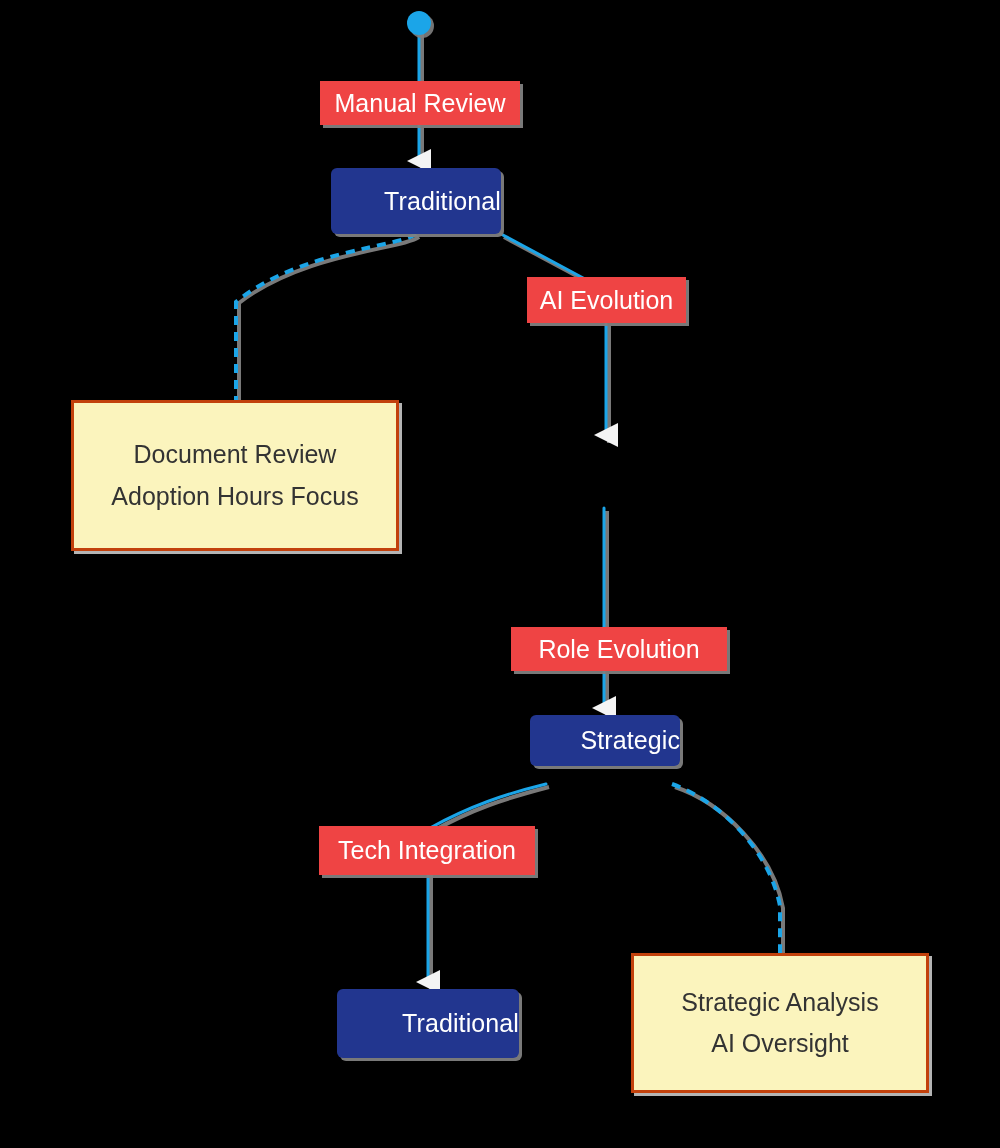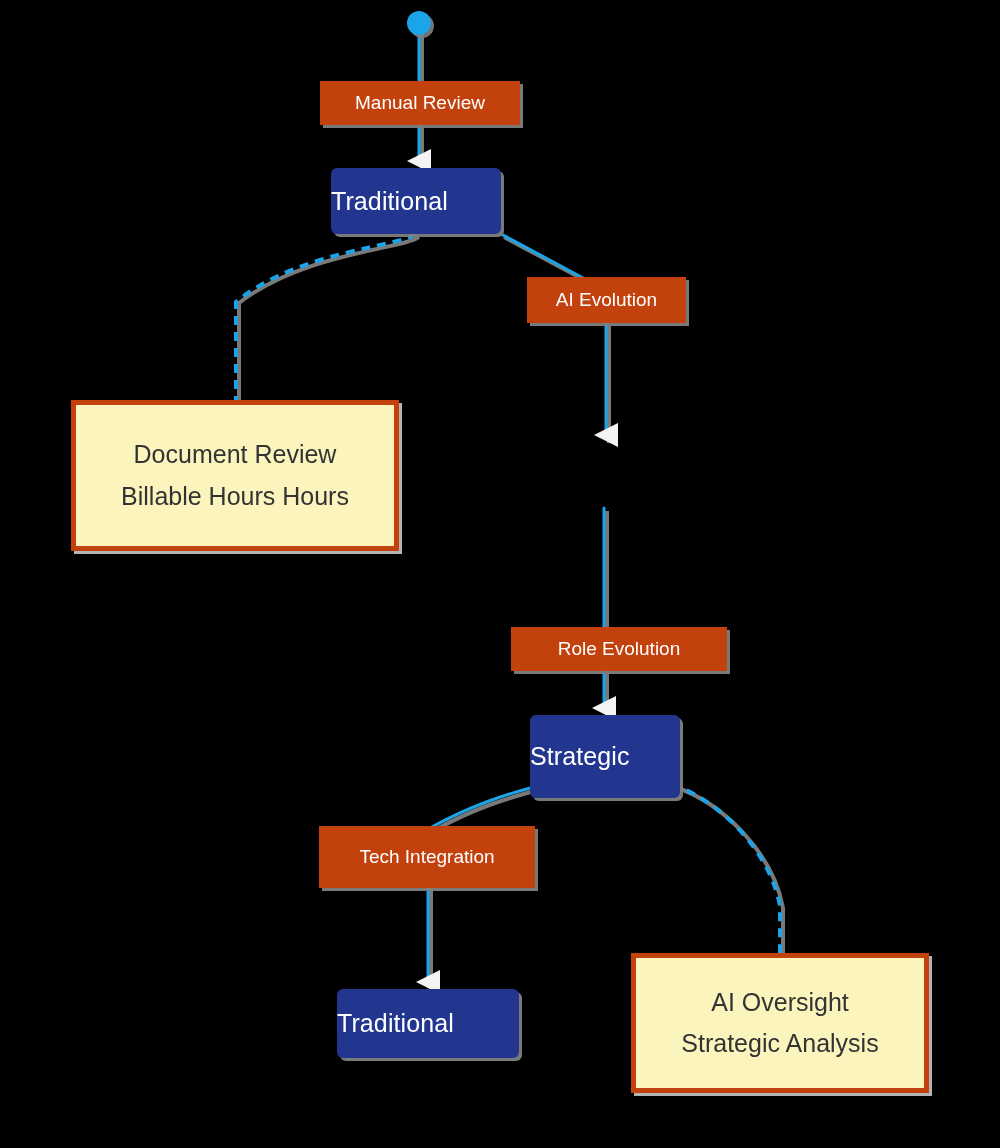--- a/index.html
+++ b/index.html
@@ -19,47 +19,47 @@
     position: absolute;
     left: 0;
     top: 0;
     width: 1000px;
     height: 1148px;
   }
   .node {
     position: absolute;
     display: flex;
     align-items: center;
-    justify-content: flex-start;
+    justify-content: flex-end;
     box-sizing: border-box;
     border-radius: 6px;
     background: #22368f;
     color: #ffffff;
     font-size: 25px;
     letter-spacing: 0.1px;
     white-space: nowrap;
     box-shadow: 3px 3px 0 rgba(128,128,128,0.95);
   }
   .edge-label {
     position: absolute;
     display: flex;
     align-items: center;
     justify-content: center;
     box-sizing: border-box;
-    background: #c2410c;
+    background: #ef4444;
     color: #ffffff;
-    font-size: 19px;
+    font-size: 25px;
     white-space: nowrap;
     box-shadow: 3px 3px 0 rgba(128,128,128,0.95);
   }
   .note {
     position: absolute;
     box-sizing: border-box;
     background: #fbf4bd;
-    border: 5px solid #c2410c;
+    border: 3px solid #c2410c;
     color: #333333;
     font-size: 25px;
     display: flex;
     flex-direction: column;
     align-items: center;
     justify-content: center;
     line-height: 1.65;
     box-shadow: 3px 3px 0 rgba(200,200,200,0.9);
   }
   .note-line { white-space: nowrap; }
@@ -123,38 +123,38 @@
   <div class="node" style="left:331px; top:168px; width:170px; height:66px;">
     <span>Traditional</span>
   </div>
 
   <div class="edge-label" style="left:527px; top:277px; width:159px; height:46px;">
     <span>AI Evolution</span>
   </div>
 
   <div class="note" style="left:71px; top:400px; width:328px; height:151px;">
     <span class="note-line">Document Review</span>
-    <span class="note-line">Billable Hours Hours</span>
+    <span class="note-line">Adoption Hours Focus</span>
   </div>
 
 
   <div class="edge-label" style="left:511px; top:627px; width:216px; height:44px;">
     <span>Role Evolution</span>
   </div>
 
-  <div class="node" style="left:530px; top:715px; width:150px; height:83px;">
+  <div class="node" style="left:530px; top:715px; width:150px; height:51px;">
     <span>Strategic</span>
   </div>
 
-  <div class="edge-label" style="left:319px; top:826px; width:216px; height:62px;">
+  <div class="edge-label" style="left:319px; top:826px; width:216px; height:49px;">
     <span>Tech Integration</span>
   </div>
 
   <div class="node" style="left:337px; top:989px; width:182px; height:69px;">
     <span>Traditional</span>
   </div>
 
   <div class="note" style="left:631px; top:953px; width:298px; height:140px;">
+    <span class="note-line">Strategic Analysis</span>
     <span class="note-line">AI Oversight</span>
-    <span class="note-line">Strategic Analysis</span>
   </div>
 
 </div>
 
 </body></html>

